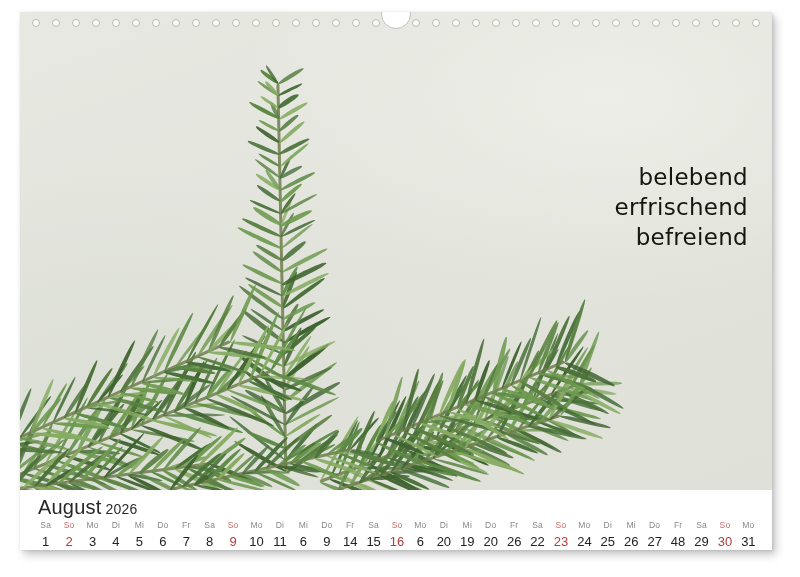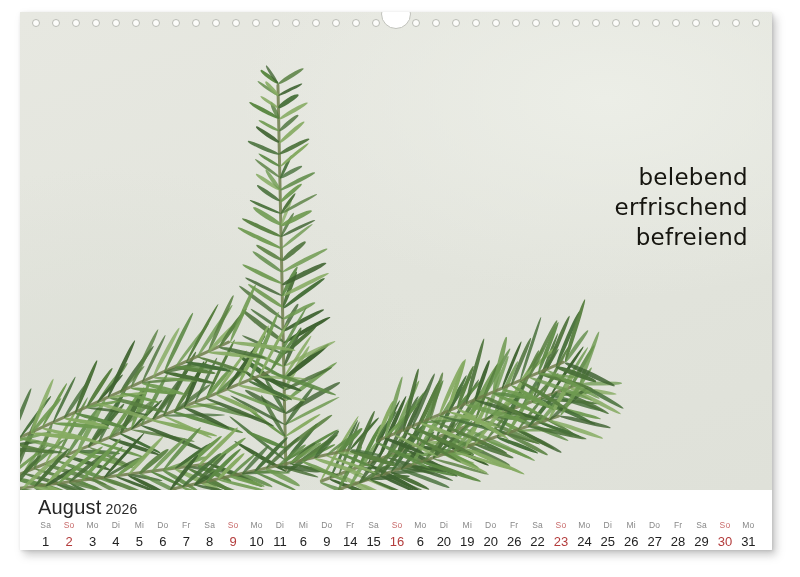--- a/index.html
+++ b/index.html
@@ -823,21 +823,21 @@
         <div class="day-cell">
           <span class="day-abbr">Mi</span>
           <span class="day-num">26</span>
         </div>
         <div class="day-cell">
           <span class="day-abbr">Do</span>
           <span class="day-num">27</span>
         </div>
         <div class="day-cell">
           <span class="day-abbr">Fr</span>
-          <span class="day-num">28</span>
+          <span class="day-num">48</span>
         </div>
         <div class="day-cell">
           <span class="day-abbr">Sa</span>
           <span class="day-num">29</span>
         </div>
         <div class="day-cell sunday">
           <span class="day-abbr">So</span>
           <span class="day-num">30</span>
         </div>
         <div class="day-cell">

